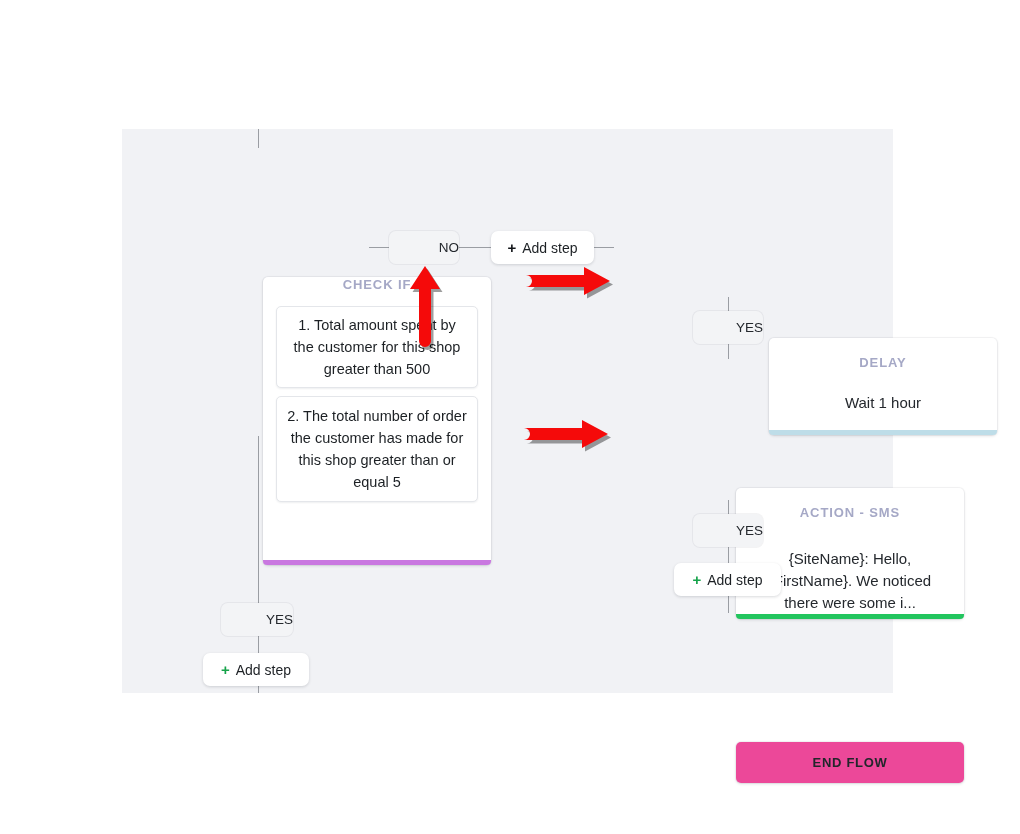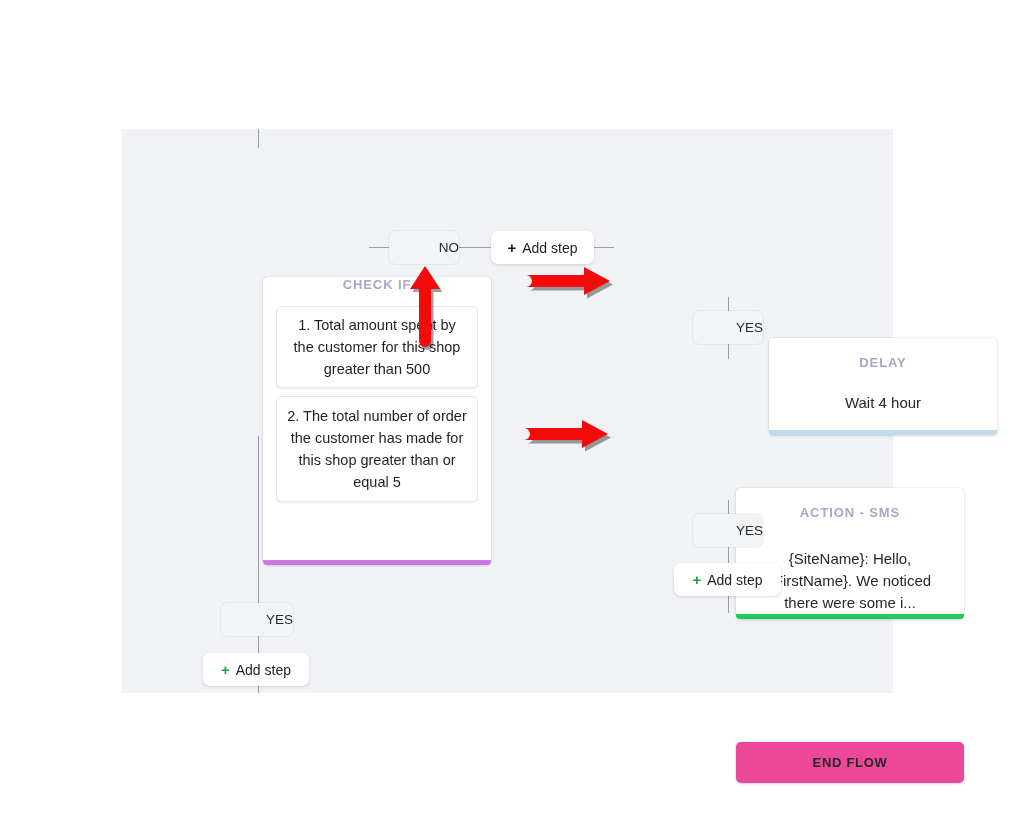--- a/index.html
+++ b/index.html
@@ -189,21 +189,21 @@
       <span>NO</span>
     </div>
 
     <div class="addstep" style="left:369px; top:102px; width:103px;">
       <span class="plus plus-dark">+</span>
       <span>Add step</span>
     </div>
 
     <div class="card" id="node-delay">
       <div class="card-title">DELAY</div>
-      <div class="card-body">Wait 4 hour</div>
+      <div class="card-body">Wait 1 hour</div>
       <div class="card-accent" style="background:#bedde8;"></div>
     </div>
 
     <div class="pill" style="left:571px; top:182px; width:70px;">
       <span>YES</span>
     </div>
 
     <div class="card" id="node-sms">
       <div class="card-title">ACTION - SMS</div>
       <div class="card-body">{SiteName}: Hello, {FirstName}. We noticed there were some i...</div>

